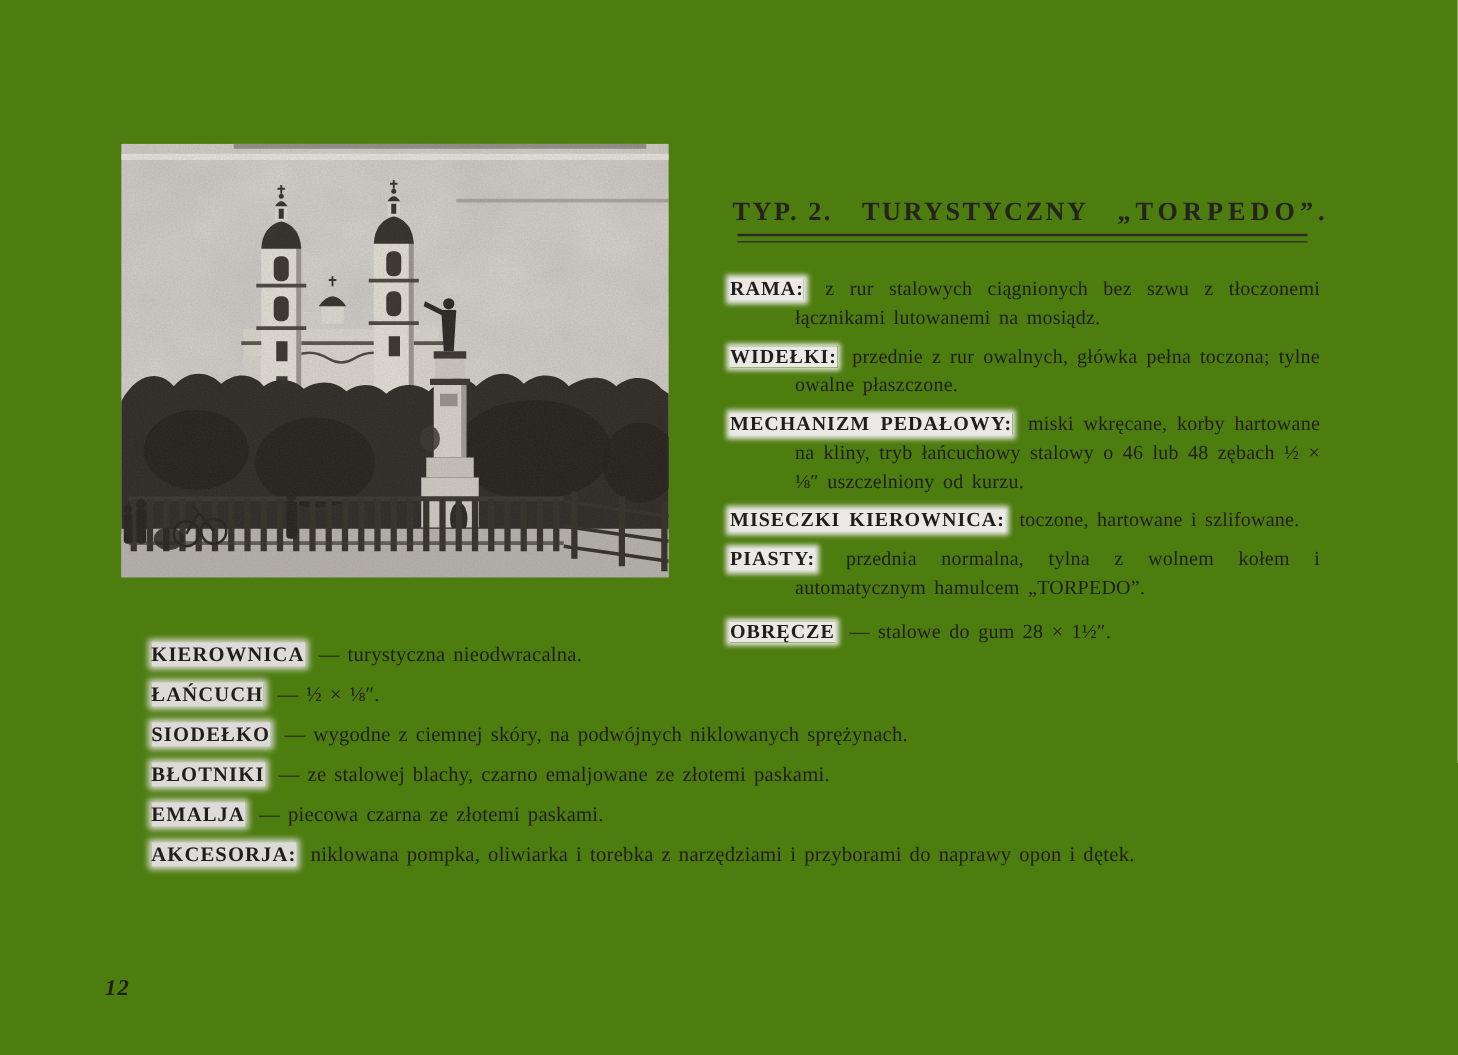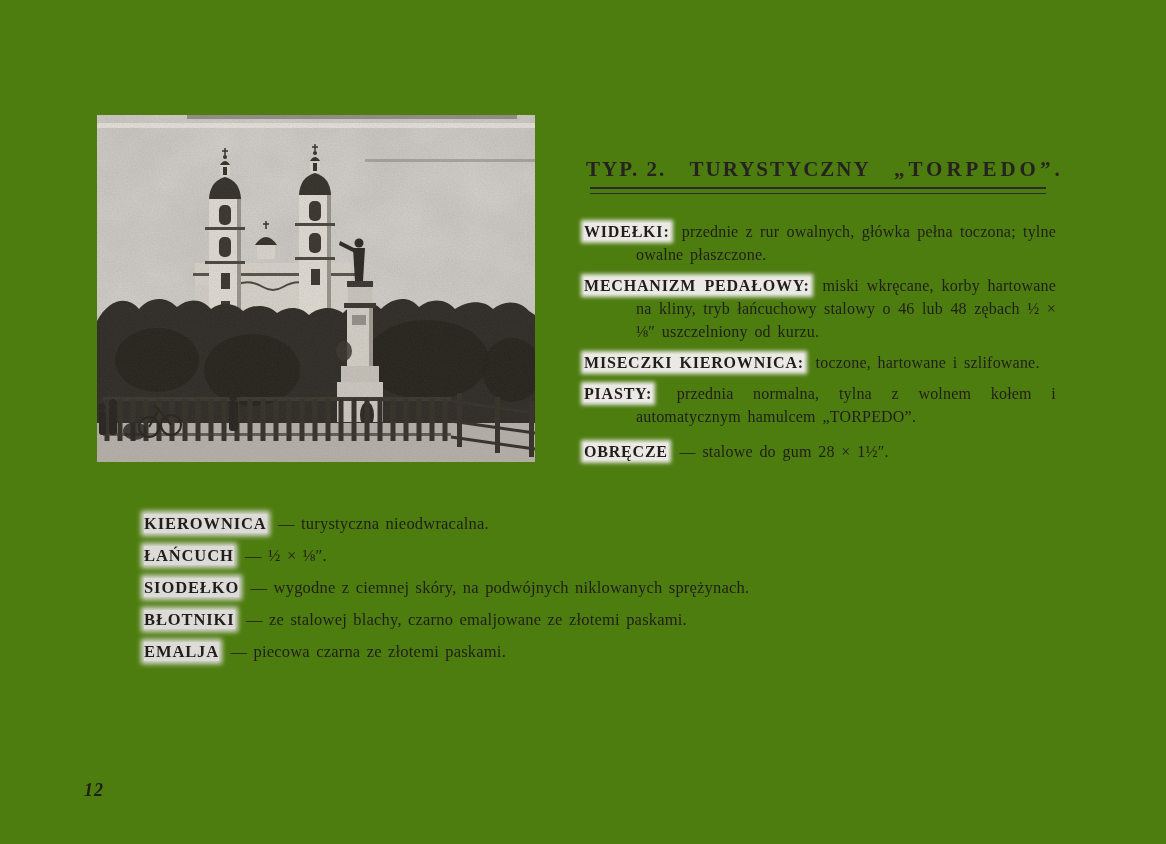--- a/index.html
+++ b/index.html
@@ -25,21 +25,21 @@
               border-top:2px solid #2c2a26;border-bottom:1px solid #2c2a26;}
   .specs{margin-top:26px;}
   .spec{margin:0 0 8px 6px;padding-left:52px;text-indent:-52px;
         font-size:16px;line-height:23px;text-align:justify;
         letter-spacing:.2px;word-spacing:2.5px;}
   .spec-label{font-weight:700;letter-spacing:.8px;margin-right:5px;
               background:#eae9e5;box-shadow:0 0 4px 3px #eae9e5;}
   .spec.obrecze{margin-top:12px;}
 
   
-  .features{position:absolute;left:144px;top:514px;width:990px;}
+  .features{position:absolute;left:121px;top:514px;width:990px;}
   .feature{margin:0 0 12px 0;font-size:16.5px;line-height:20px;
            letter-spacing:.2px;word-spacing:2px;white-space:nowrap;}
   .feature-label{font-weight:700;letter-spacing:.9px;margin-right:5px;
                  background:#dcdbd7;box-shadow:0 0 5px 3px #dcdbd7;}
 
   
   .page-number{position:absolute;left:84px;top:780px;
                font-size:18px;font-weight:700;font-style:italic;letter-spacing:1px;}
 </style>
 </head>
@@ -167,20 +167,24 @@
   <div class="right-col">
     <div class="title">
       <span class="t-part">TYP. 2.</span>
       <span class="t-part">TURYSTYCZNY</span>
       <span class="t-part t-wide">„TORPEDO”.</span>
     </div>
     <div class="title-rule"></div>
 
     <div class="specs">
       <p class="spec">
+        <span class="spec-label">RAMA:</span>
+        <span class="spec-text">z rur stalowych ciągnionych bez szwu z tłoczonemi łącznikami lutowanemi na mosiądz.</span>
+      </p>
+      <p class="spec">
         <span class="spec-label">WIDEŁKI:</span>
         <span class="spec-text">przednie z rur owalnych, główka pełna toczona; tylne owalne płaszczone.</span>
       </p>
       <p class="spec">
         <span class="spec-label">MECHANIZM PEDAŁOWY:</span>
         <span class="spec-text">miski wkręcane, korby hartowane na kliny, tryb łańcuchowy stalowy o 46 lub 48 zębach ½ × ⅛″ uszczelniony od kurzu.</span>
       </p>
       <p class="spec">
         <span class="spec-label">MISECZKI KIEROWNICA:</span>
         <span class="spec-text">toczone, hartowane i szlifowane.</span>
@@ -210,17 +214,21 @@
       <span class="feature-text">— wygodne z ciemnej skóry, na podwójnych niklowanych sprężynach.</span>
     </p>
     <p class="feature">
       <span class="feature-label">BŁOTNIKI</span>
       <span class="feature-text">— ze stalowej blachy, czarno emaljowane ze złotemi paskami.</span>
     </p>
     <p class="feature">
       <span class="feature-label">EMALJA</span>
       <span class="feature-text">— piecowa czarna ze złotemi paskami.</span>
     </p>
+    <p class="feature">
+      <span class="feature-label">AKCESORJA:</span>
+      <span class="feature-text">niklowana pompka, oliwiarka i torebka z narzędziami i przyborami do naprawy opon i dętek.</span>
+    </p>
   </div>
 
   <div class="page-number">12</div>
 
 </div>
 
 </body></html>

